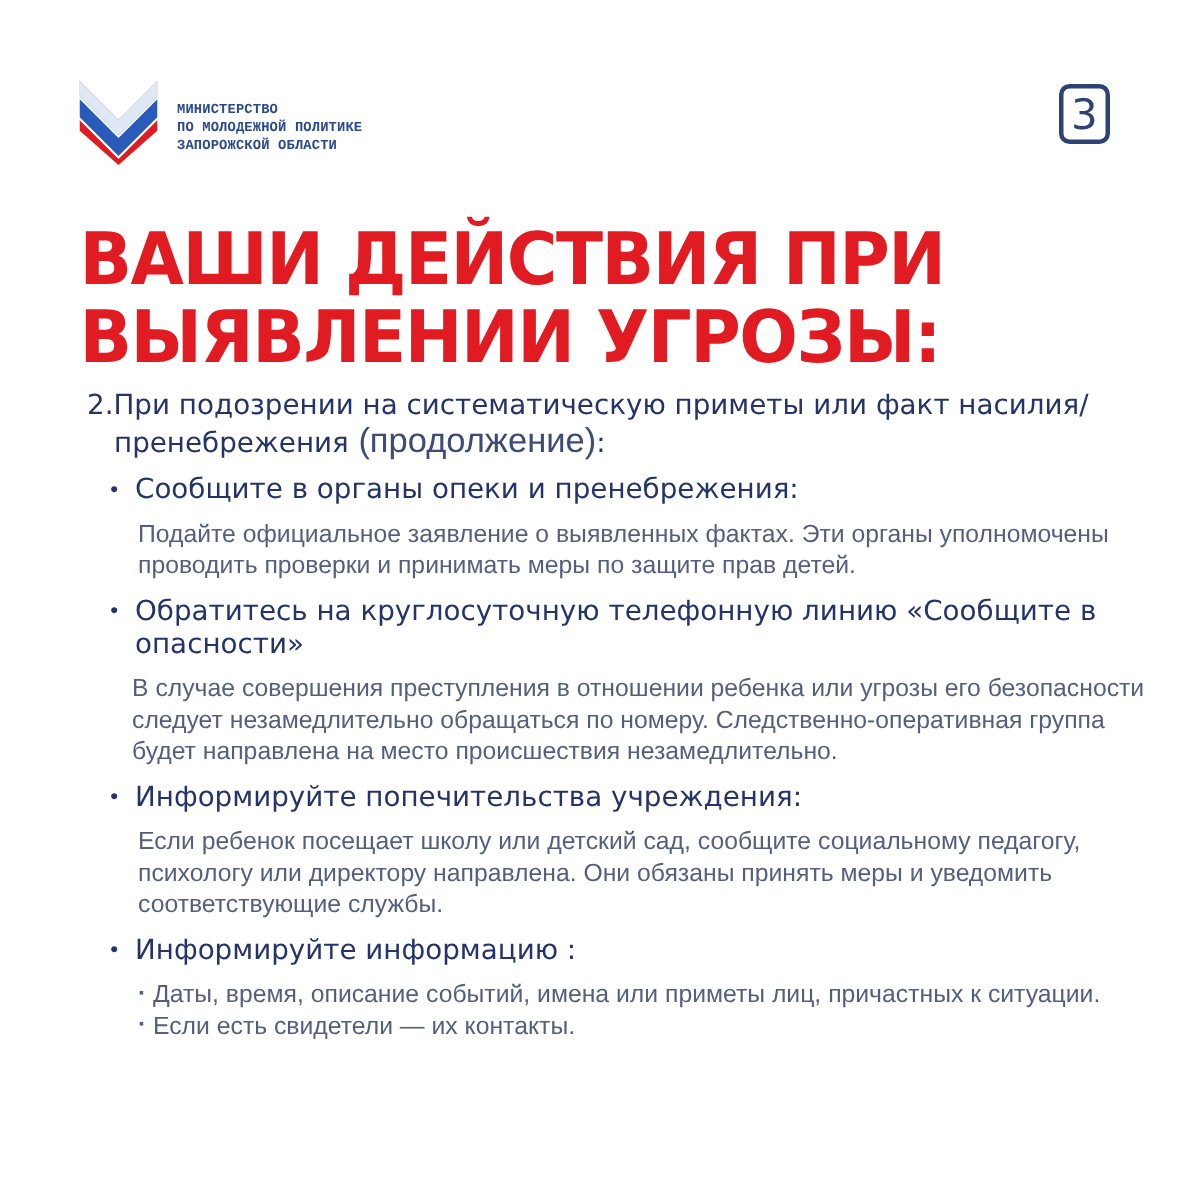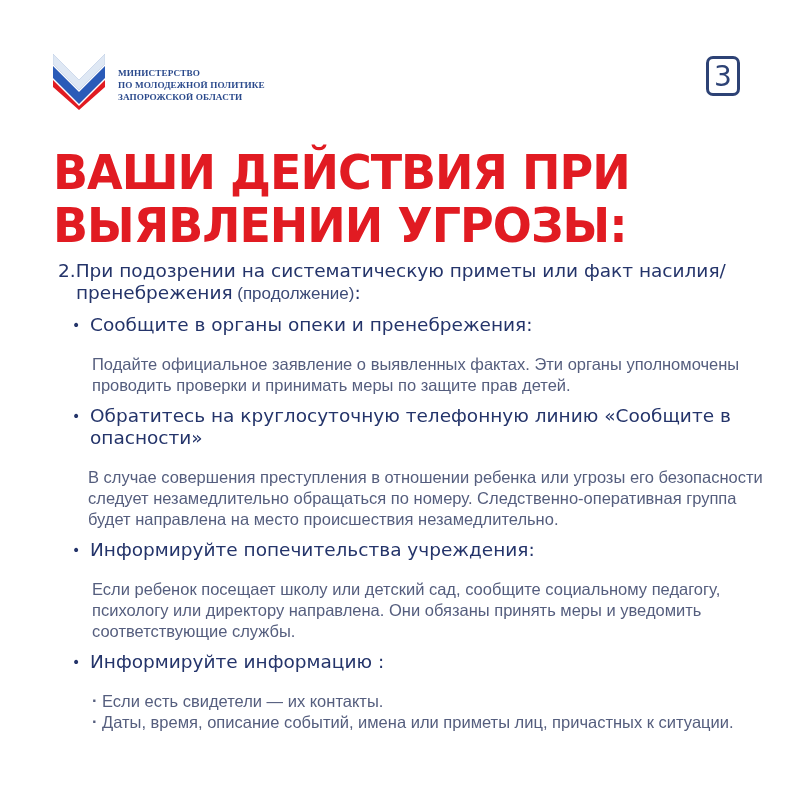--- a/index.html
+++ b/index.html
@@ -2,49 +2,49 @@
 <html><head>
 <meta charset="utf-8">
 <style>
   html, body { margin:0; padding:0; }
   body {
     width:800px; height:800px; background:#ffffff; position:relative; overflow:hidden;
     font-family:"Liberation Sans", sans-serif; color:#24346a;
   }
   .logo { position:absolute; left:53px; top:54px; width:52px; height:56px; }
   .logo-text {
-    position:absolute; left:118px; top:67px; font-family:Liberation Serif, serif;
+    position:absolute; left:118px; top:67px; font-family:Liberation Mono, monospace;
     font-weight:bold; font-size:9.2px; line-height:12px; color:#2b4a8c; letter-spacing:0.1px;
   }
   .page-num {
     position:absolute; left:706px; top:56px; width:34px; height:40px;
     border:3px solid #2d4275; border-radius:7px; box-sizing:border-box;
     display:flex; align-items:center; justify-content:center;
     font-size:28px; color:#2d4275; font-family:"DejaVu Sans", sans-serif;
   }
   .title {
     position:absolute; left:53px; top:146px; width:700px;
     font-family:"DejaVu Sans", sans-serif; font-weight:900; font-size:46px; line-height:50px;
     color:#e11b22; letter-spacing:-1px; transform:scaleY(1.05); transform-origin:top left;
   }
   .content { position:absolute; left:58px; top:260px; width:720px; }
   .lead {
     font-family:"DejaVu Sans", sans-serif; font-size:18.5px; line-height:22px; color:#24346a;
     padding-left:18px; text-indent:-18px; font-weight:500;
   }
-  .lead .light { font-weight:normal; color:#3d4b77; font-family:"Liberation Sans", sans-serif; font-size:17px; }
+  .lead .light { font-weight:normal; color:#3d4b77; font-family:"Liberation Sans", sans-serif; font-size:23px; }
   .item { margin-top:9px; padding-left:18px; }
   .item-head {
     font-family:"DejaVu Sans", sans-serif; font-size:18.5px; line-height:22px; color:#24346a; position:relative;
   }
   .item-head .bullet { position:absolute; left:-4px; top:0; font-size:14px; }
   .item-head .txt { display:block; padding-left:14px; }
   .item-body {
     font-family:"Liberation Sans", sans-serif; font-size:16.5px; line-height:21px; color:#555e7e;
-    padding-left:16px; margin-top:18px;
+    padding-left:16px; margin-top:8px;
   }
   .sub { position:relative; padding-left:10px; }
   .sub::before { content:"·"; position:absolute; left:0; top:-1px; font-weight:bold; }
 </style>
 </head>
 <body>
 
 <div class="logo">
   <svg width="52" height="56" viewBox="0 0 52 56">
     <polygon points="0,0 26,26 52,0 52,10 26,36 0,10" fill="#dfe8f4" stroke="#b8c9e3" stroke-width="0.6"></polygon>
@@ -95,17 +95,17 @@
       </div>
     <div class="item-body">Если ребенок посещает школу или детский сад, сообщите социальному педагогу, психологу или директору направлена. Они обязаны принять меры и уведомить соответствующие службы.</div>
   </div>
 
   <div class="item">
     <div class="item-head">
         <span class="bullet">•</span>
         <span class="txt">Информируйте информацию :</span>
       </div>
     <div class="item-body">
+      <div class="sub">Даты, время, описание событий, имена или приметы лиц, причастных к ситуации.</div>
       <div class="sub">Если есть свидетели — их контакты.</div>
-      <div class="sub">Даты, время, описание событий, имена или приметы лиц, причастных к ситуации.</div>
     </div>
   </div>
 </div>
 
 </body></html>

